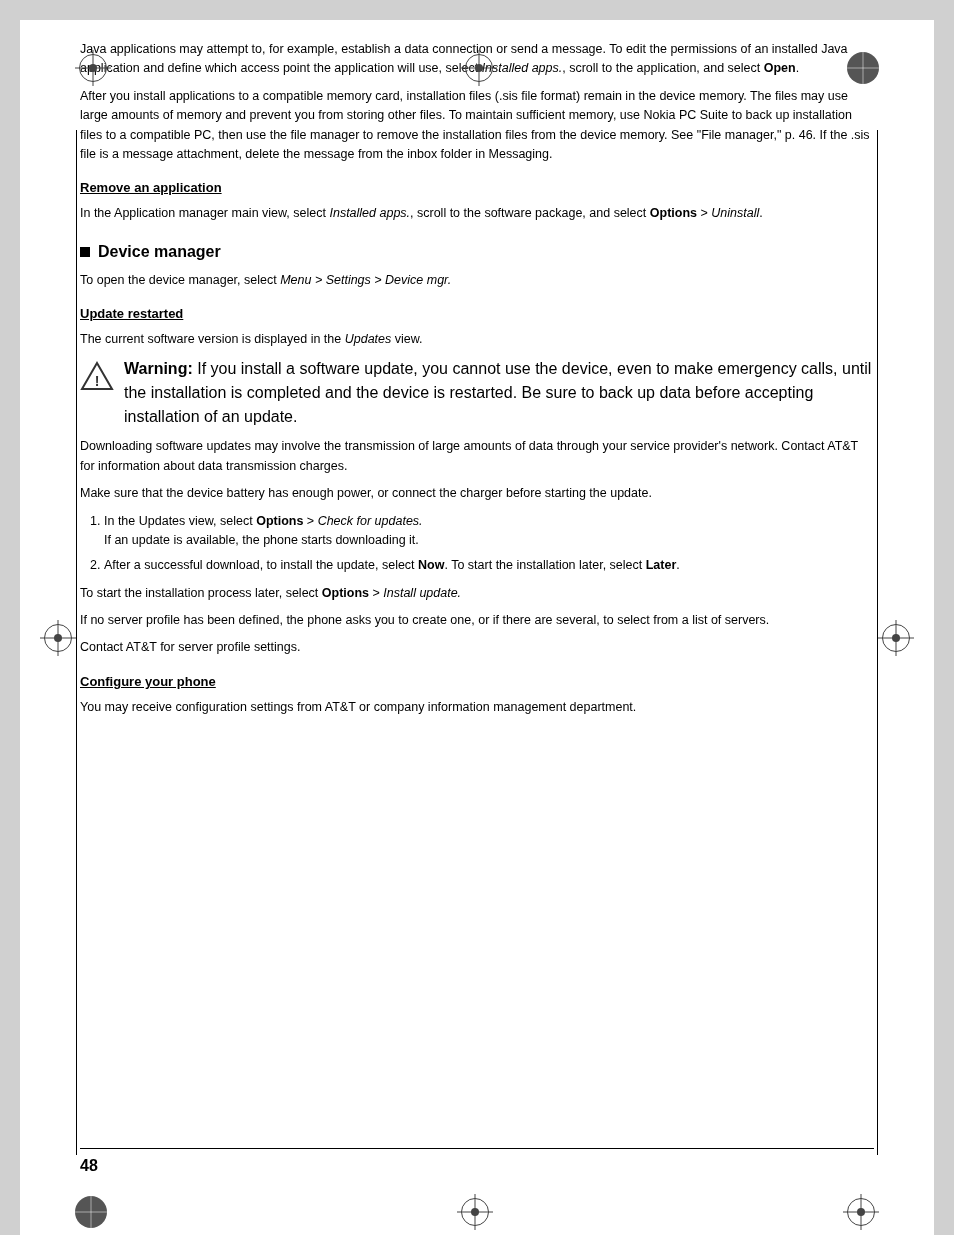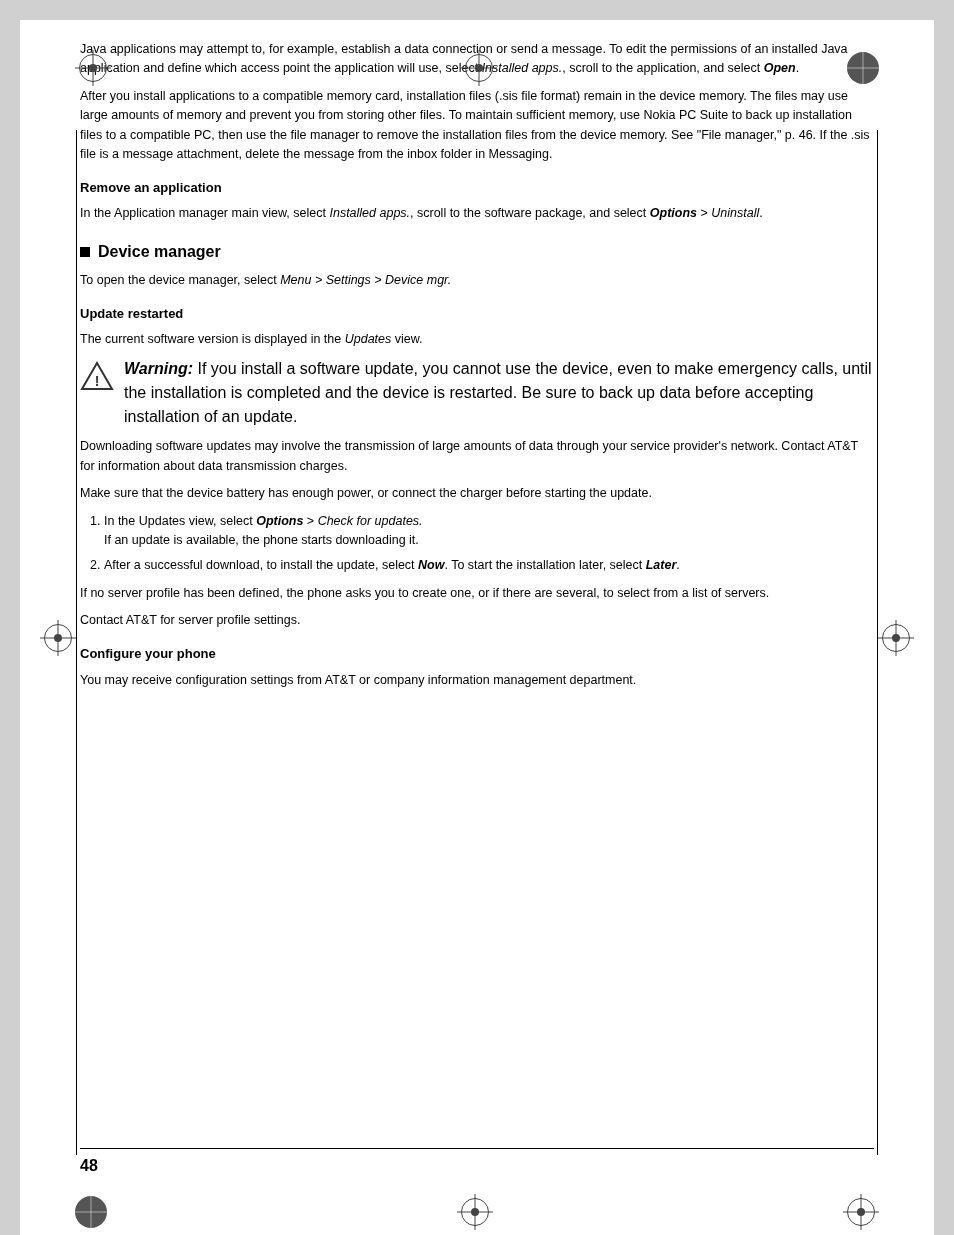--- a/index.html
+++ b/index.html
@@ -44,20 +44,21 @@
       color: #000;
     }
 
     p {
       margin-bottom: 8px;
     }
 
     .section-heading {
       font-size: 13px;
       font-weight: bold;
+      text-decoration: underline;
       margin: 14px 0 6px 0;
       color: #000;
     }
 
     .main-heading {
       font-size: 16px;
       font-weight: bold;
       margin: 16px 0 6px 0;
       display: flex;
       align-items: center;
@@ -66,21 +67,21 @@
 
     .square-bullet {
       display: inline-block;
       width: 10px;
       height: 10px;
       background: #000;
       flex-shrink: 0;
     }
 
     .italic { font-style: italic; }
-    .bold { font-weight: bold; font-style: italic; }
+    .bold { font-weight: bold; }
 
     ol {
       margin-left: 24px;
       margin-bottom: 8px;
     }
 
     ol li {
       margin-bottom: 6px;
     }
 
@@ -340,20 +341,23 @@
       <li>
         <span>In the Updates view, select </span><span class="bold">Options</span><span> &gt; </span><span class="italic">Check for updates.</span>
         <br>
         <span>If an update is available, the phone starts downloading it.</span>
       </li>
       <li>
         <span>After a successful download, to install the update, select </span><span class="bold">Now</span><span>. To start the installation later, select </span><span class="bold">Later</span><span>.</span>
       </li>
     </ol>
 
+    <p>
+      <span>To start the installation process later, select </span><span class="bold">Options</span><span> &gt; </span><span class="italic">Install update.</span>
+    </p>
 
     <p>If no server profile has been defined, the phone asks you to create one, or if there are several, to select from a list of servers.</p>
 
     <p>Contact AT&amp;T for server profile settings.</p>
 
     <div class="section-heading">Configure your phone</div>
 
     <p>You may receive configuration settings from AT&amp;T or company information management department.</p>
 
   </div>

